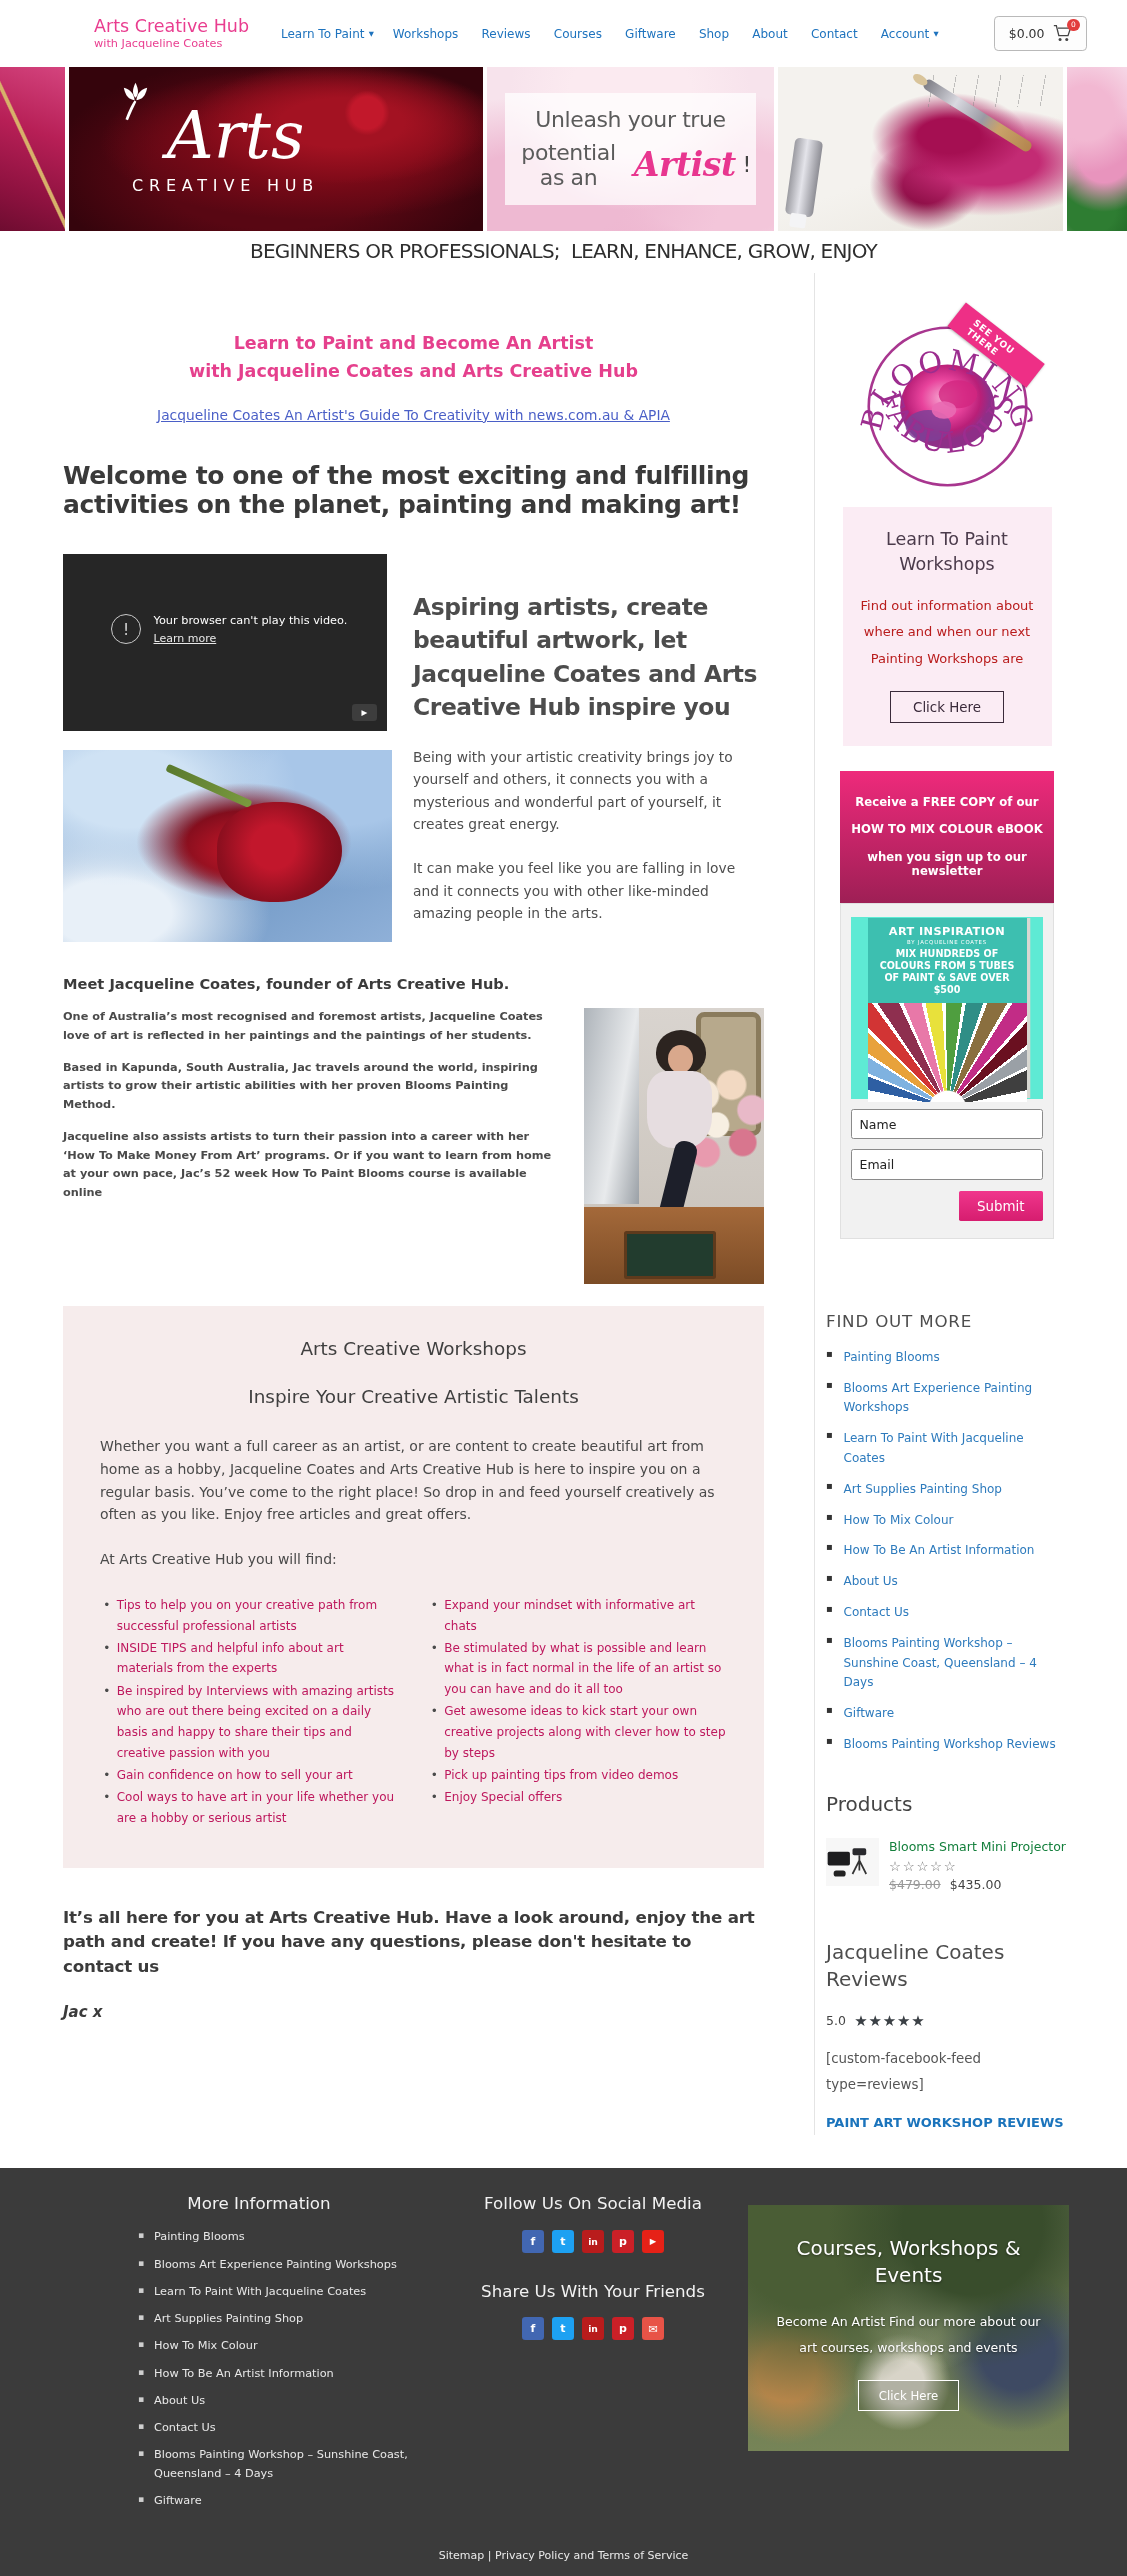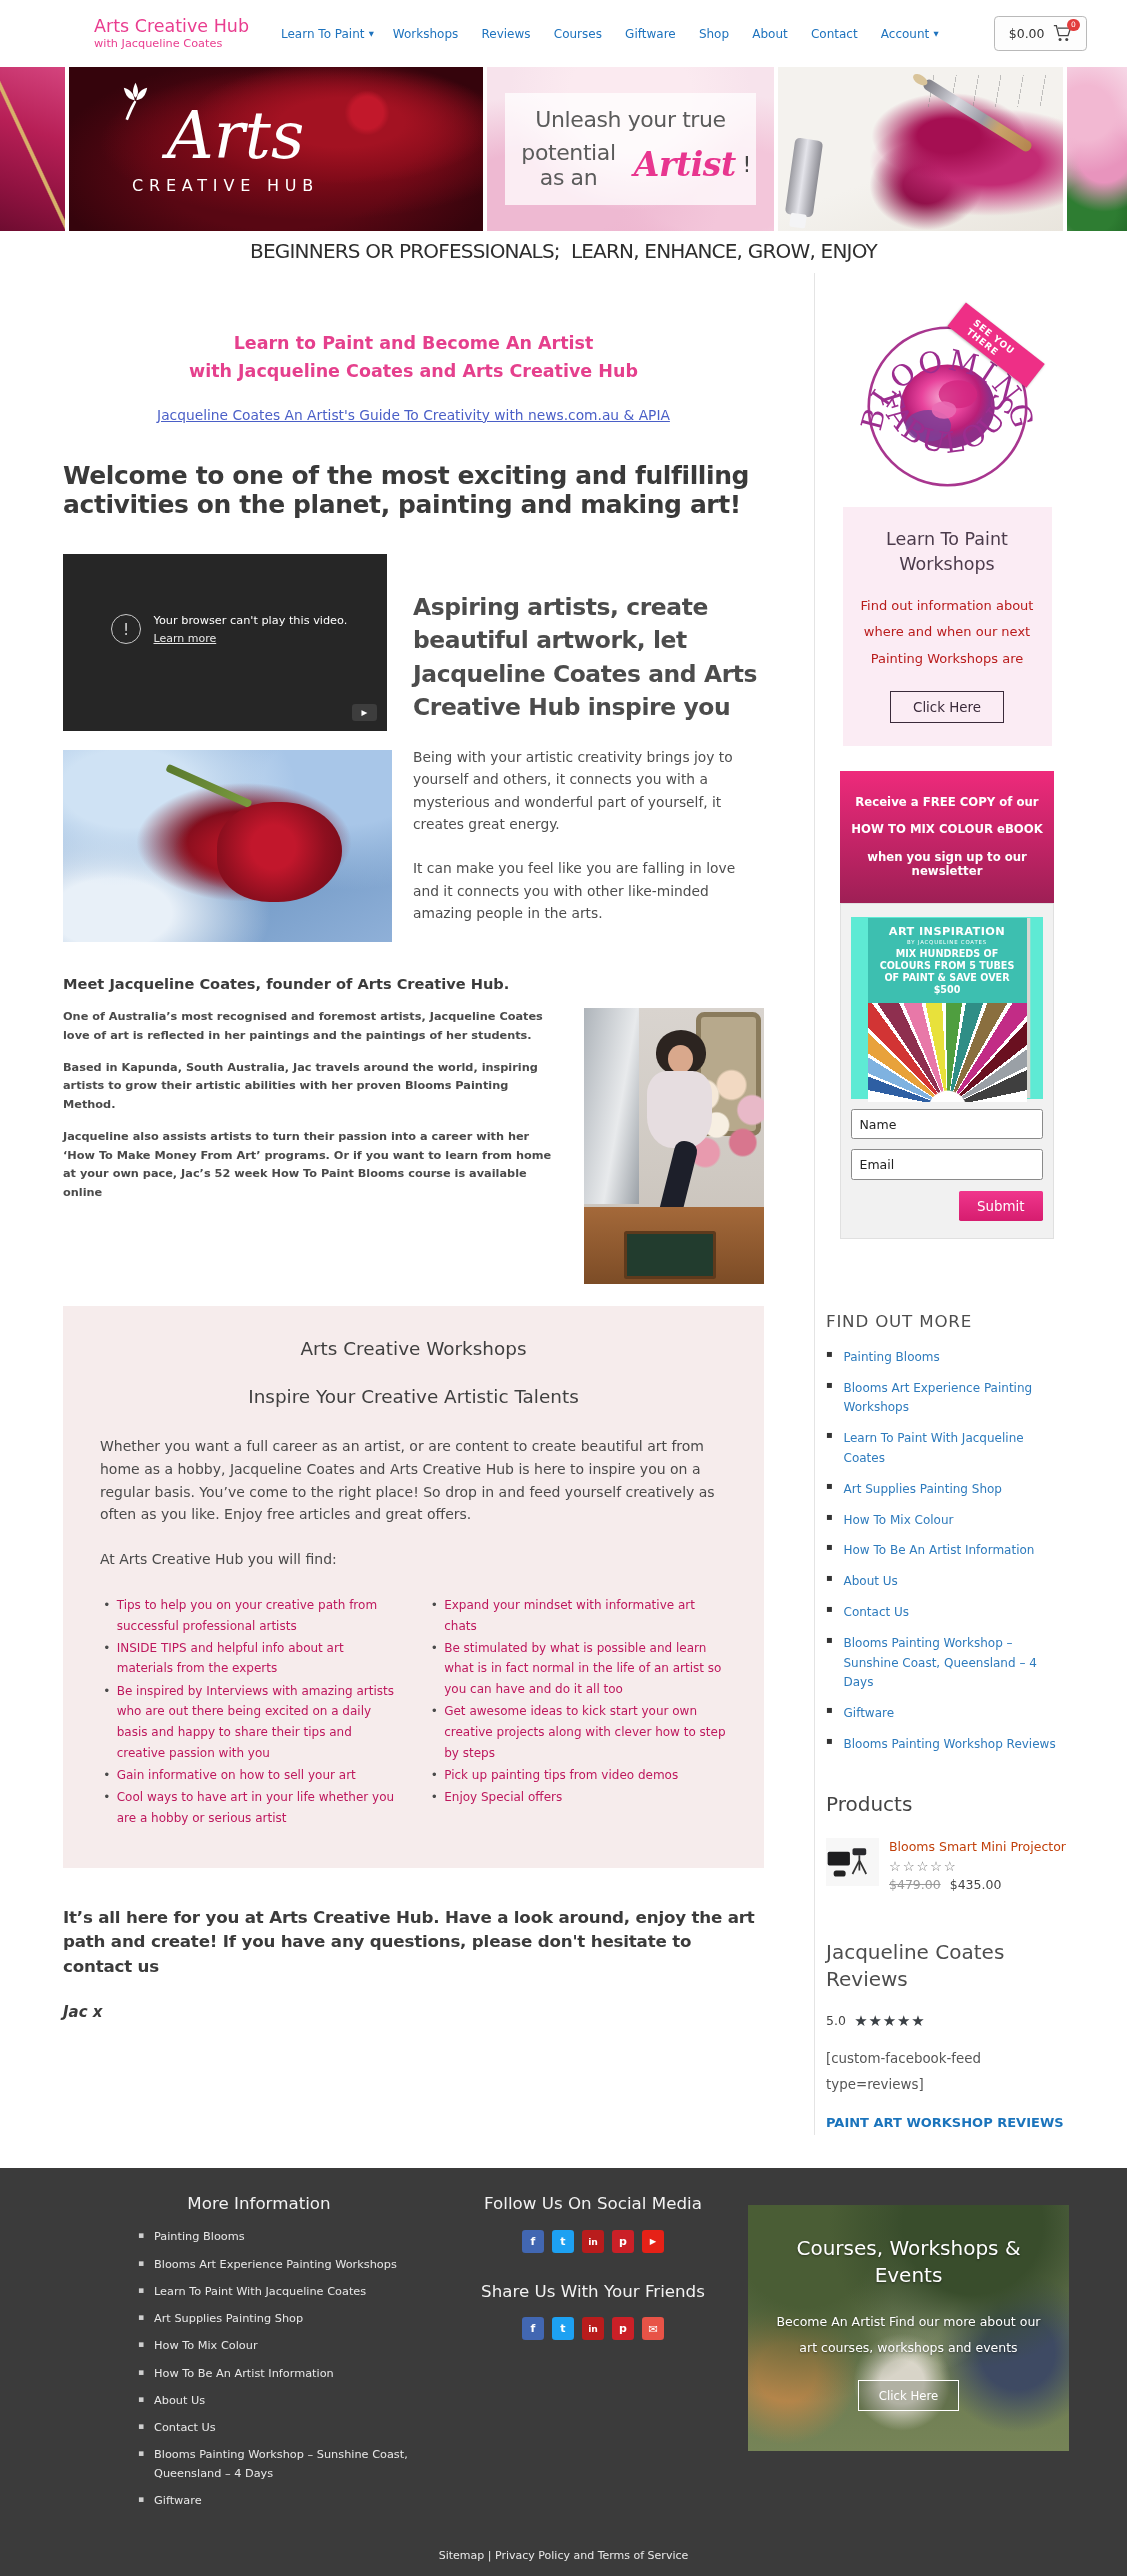--- a/index.html
+++ b/index.html
@@ -184,21 +184,21 @@
   .fom-title { color:#4d4d4d; font-size:16.7px; font-weight:normal; letter-spacing:0.8px; }
   .fom-list { list-style:none; margin-top:16.7px; }
   .fom-list li { position:relative; padding-left:17.5px; margin-bottom:11px; }
   .fom-list li::before { content:"▪"; position:absolute; left:0; top:0; color:#333; font-size:10px; }
   .fom-list a { color:#2e7bbd; font-size:12px; line-height:1.65; }
 
   .products { margin-top:37px; }
   .prod-title { color:#444; font-size:20px; font-weight:normal; }
   .prod-item { display:flex; margin-top:22px; gap:10px; }
   .prod-thumb { width:53px; height:48px; flex:none; background:#f7f7f7; }
-  .prod-name { color:#c2410c; font-size:12.5px; line-height:1.5; }
+  .prod-name { color:#15803d; font-size:12.5px; line-height:1.5; }
   .prod-stars { color:#777; font-size:13.4px; letter-spacing:1.7px; margin-top:2.5px; }
   .prod-prices { margin-top:3.3px; font-size:12.5px; }
   .prod-old { color:#999; text-decoration:line-through; }
   .prod-new { color:#444; margin-left:5px; }
 
   .reviews { margin-top:47px; }
   .rev-title { color:#4d4d4d; font-size:20px; font-weight:normal; line-height:1.35; }
   .rev-rating { margin-top:18.4px; display:flex; align-items:center; gap:8.4px; }
   .rev-num { color:#444; font-size:12.5px; }
   .rev-stars { color:#3b4045; font-size:15px; letter-spacing:0.8px; }
@@ -405,21 +405,21 @@
       <h3 class="pb-subtitle" data-name="workshops-box-subtitle">Inspire Your Creative Artistic Talents</h3>
       <p class="pb-intro" data-name="workshops-box-intro">Whether you want a full career as an artist, or are content to create beautiful art from home as a hobby, Jacqueline Coates and Arts Creative Hub is here to inspire you on a regular basis. You’ve come to the right place! So drop in and feed yourself creatively as often as you like. Enjoy free articles and great offers.</p>
       <p class="pb-find" data-name="workshops-box-find-heading">At Arts Creative Hub you will find:</p>
       <div class="pb-cols">
         <div class="pb-col">
           <ul data-name="benefits-list-left">
 
           <li data-name="benefit-item">Tips to help you on your creative path from successful professional artists</li>
               <li data-name="benefit-item">INSIDE TIPS and helpful info about art materials from the experts</li>
               <li data-name="benefit-item">Be inspired by Interviews with amazing artists who are out there being excited on a daily basis and happy to share their tips and creative passion with you</li>
-              <li data-name="benefit-item">Gain informative on how to sell your art</li>
+              <li data-name="benefit-item">Gain confidence on how to sell your art</li>
               <li data-name="benefit-item">Cool ways to have art in your life whether you are a hobby or serious artist</li>
             </ul>
         </div>
         <div class="pb-col">
           <ul data-name="benefits-list-right">
 
           <li data-name="benefit-item">Expand your mindset with informative art chats</li>
               <li data-name="benefit-item">Be stimulated by what is possible and learn what is in fact normal in the life of an artist so you can have and do it all too</li>
               <li data-name="benefit-item">Get awesome ideas to kick start your own creative projects along with clever how to step by steps</li>
               <li data-name="benefit-item">Pick up painting tips from video demos</li>

